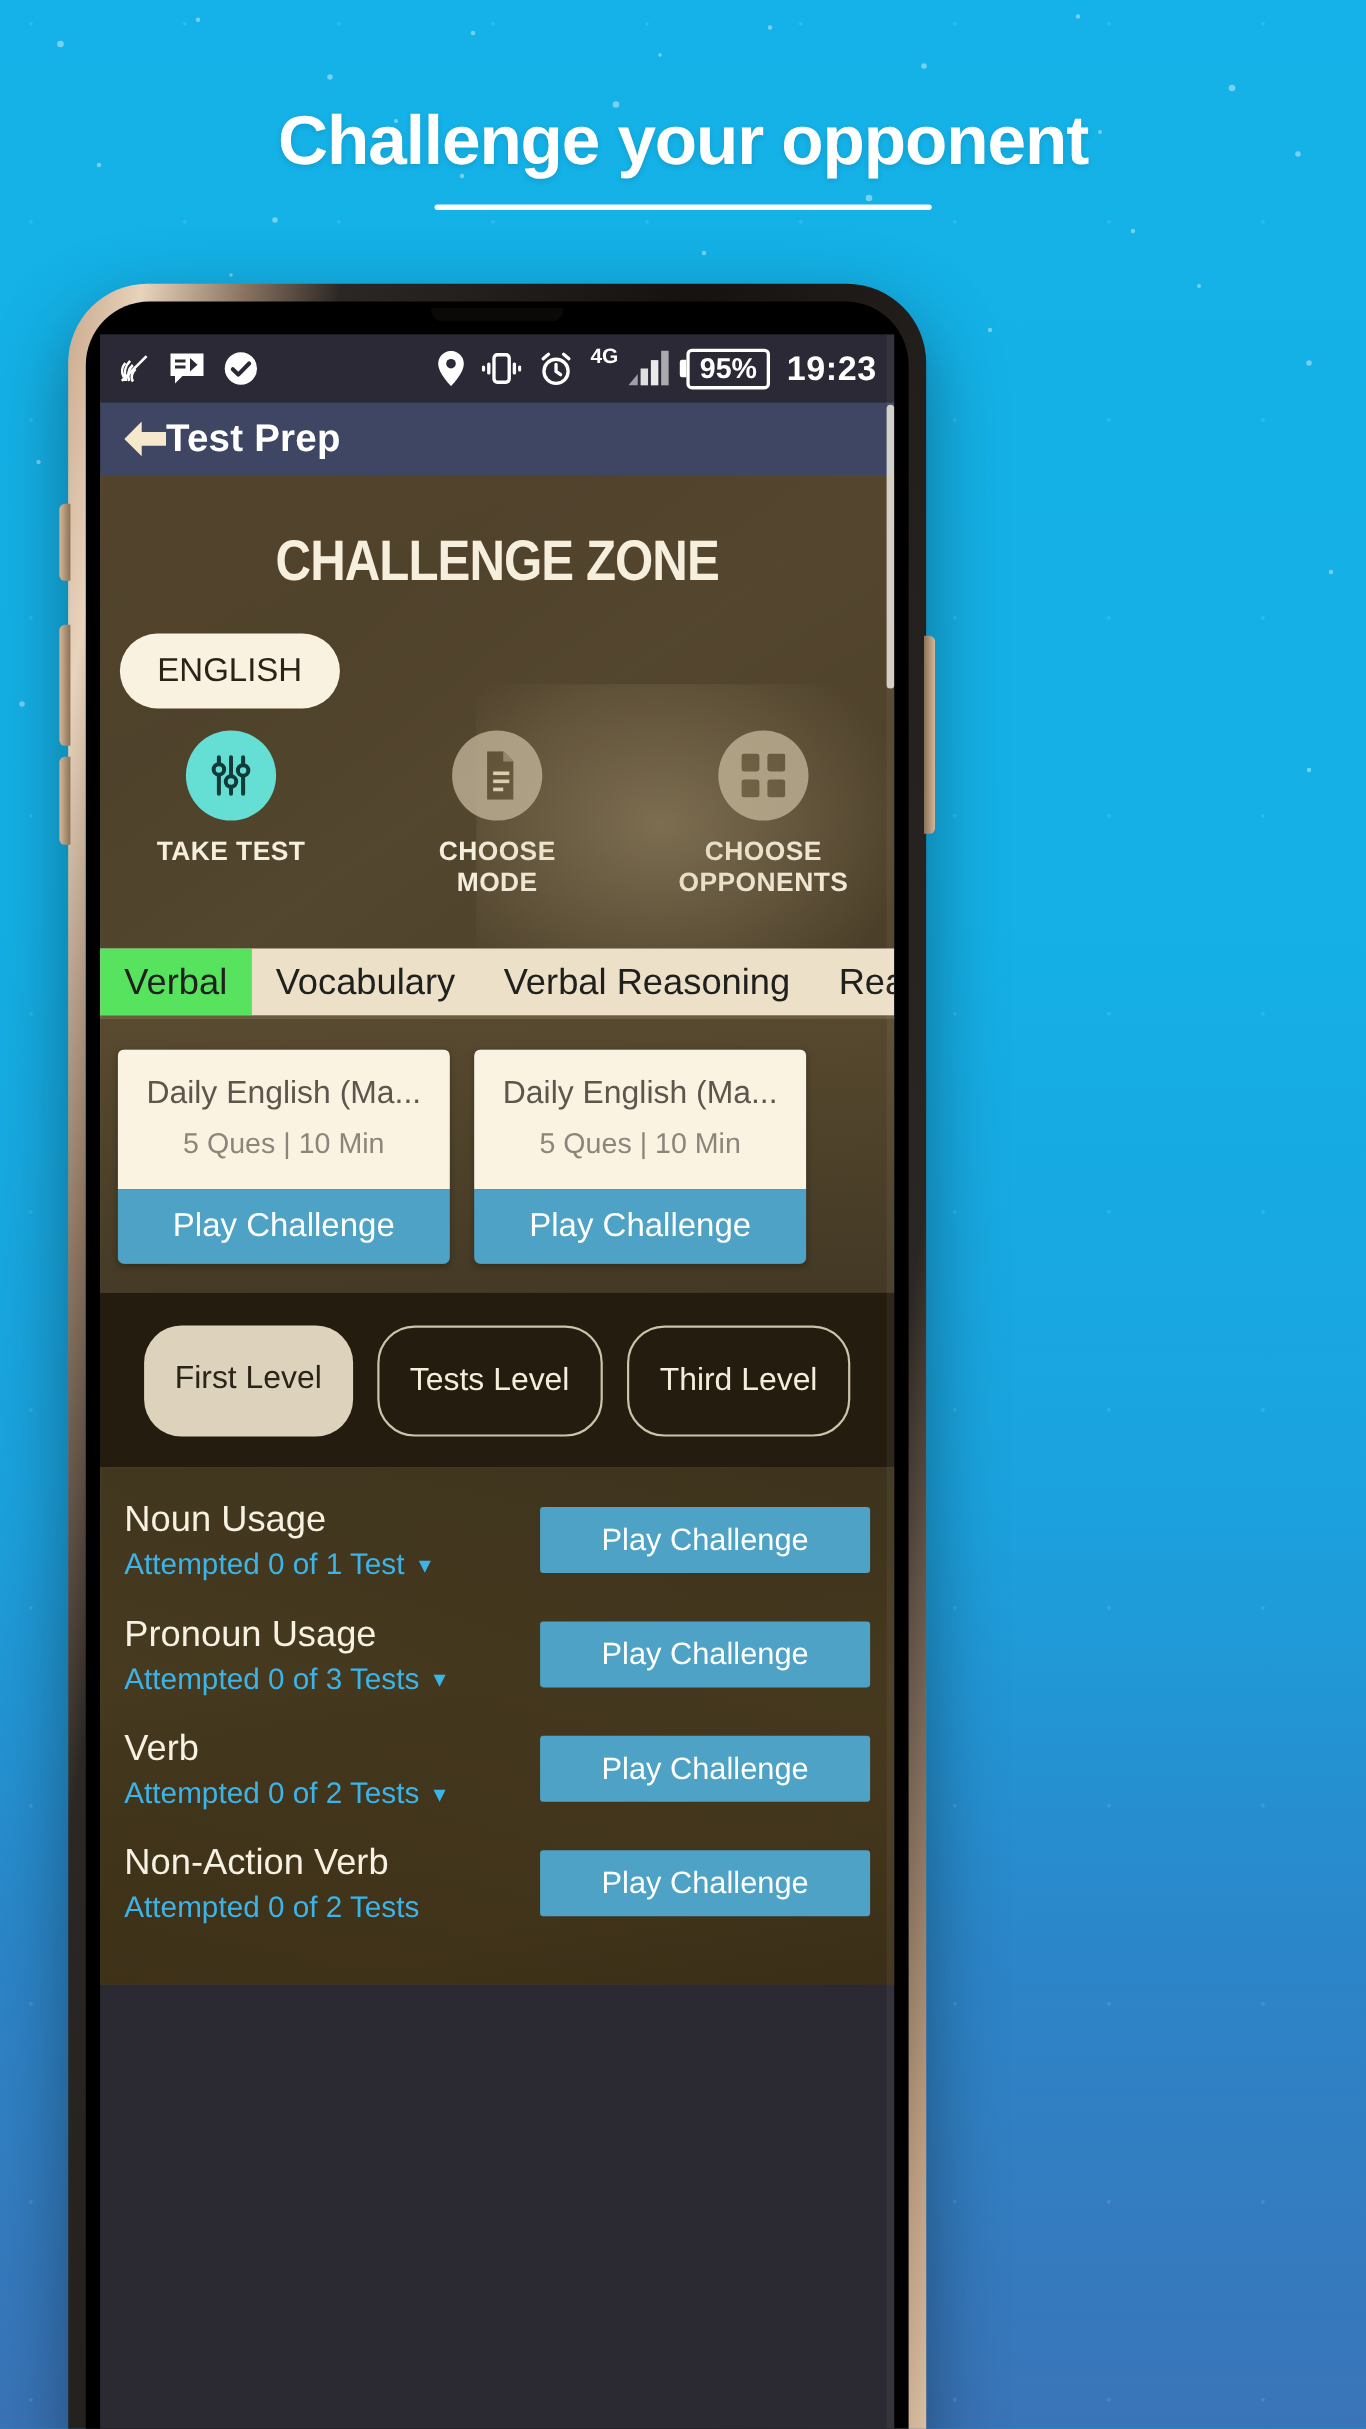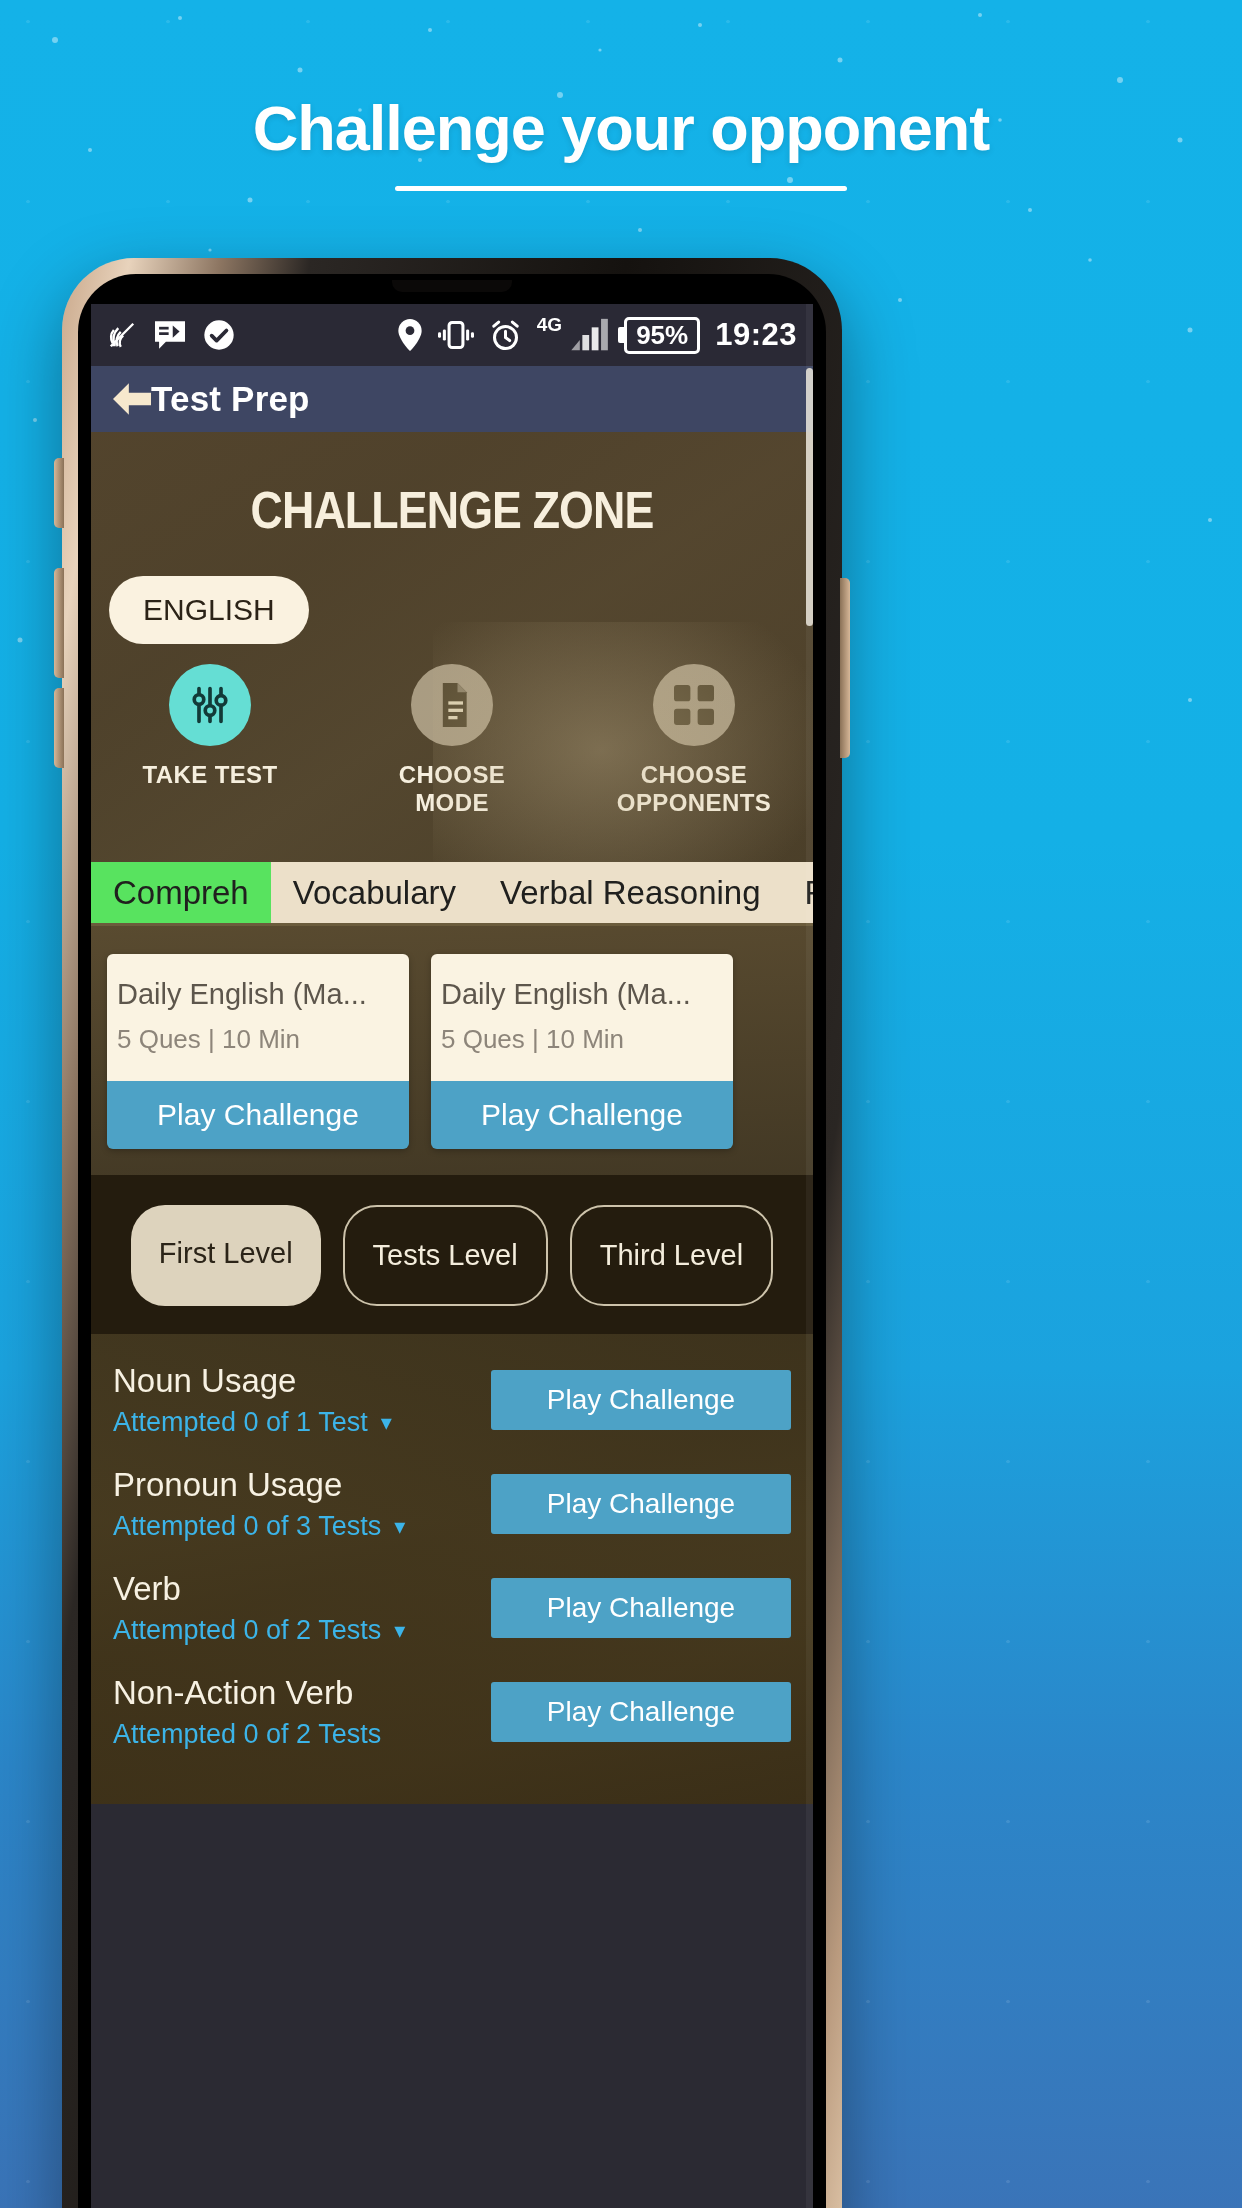--- a/index.html
+++ b/index.html
@@ -206,20 +206,21 @@
   .challenge-card {
     flex: 0 0 auto;
     width: 302px;
     border-radius: 6px;
     overflow: hidden;
     box-shadow: 0 2px 6px rgba(0,0,0,.25);
   }
   .cc-body {
     background: #faf3e2;
     padding: 24px 10px 26px 10px;
+    text-align: center;
   }
   .cc-title { font-size: 29px; color: #5d564c; }
   .cc-meta { font-size: 26px; color: #8d857a; margin-top: 13px; }
   .cc-btn {
     background: #4da2c6;
     color: #ffffff;
     font-size: 30px;
     text-align: center;
     padding: 17px 0;
   }
@@ -456,21 +457,21 @@
                 <rect x="0" y="13" width="9" height="9" rx="1.6"></rect>
                   <rect x="13" y="13" width="9" height="9" rx="1.6"></rect>
               </svg>
             </div>
             <div class="action-label">CHOOSE OPPONENTS</div>
           </div>
         </div>
       </div>
 
       <div id="tabbar">
-        <div class="tab active">Compreh</div>
+        <div class="tab active">Verbal</div>
         <div class="tab">Vocabulary</div>
         <div class="tab">Verbal Reasoning</div>
         <div class="tab">Reading Compreh</div>
       </div>
 
       <div id="cards-strip">
         <div class="challenge-card">
           <div class="cc-body">
             <div class="cc-title">Daily English (Ma...</div>
             <div class="cc-meta">5 Ques | 10 Min</div>

